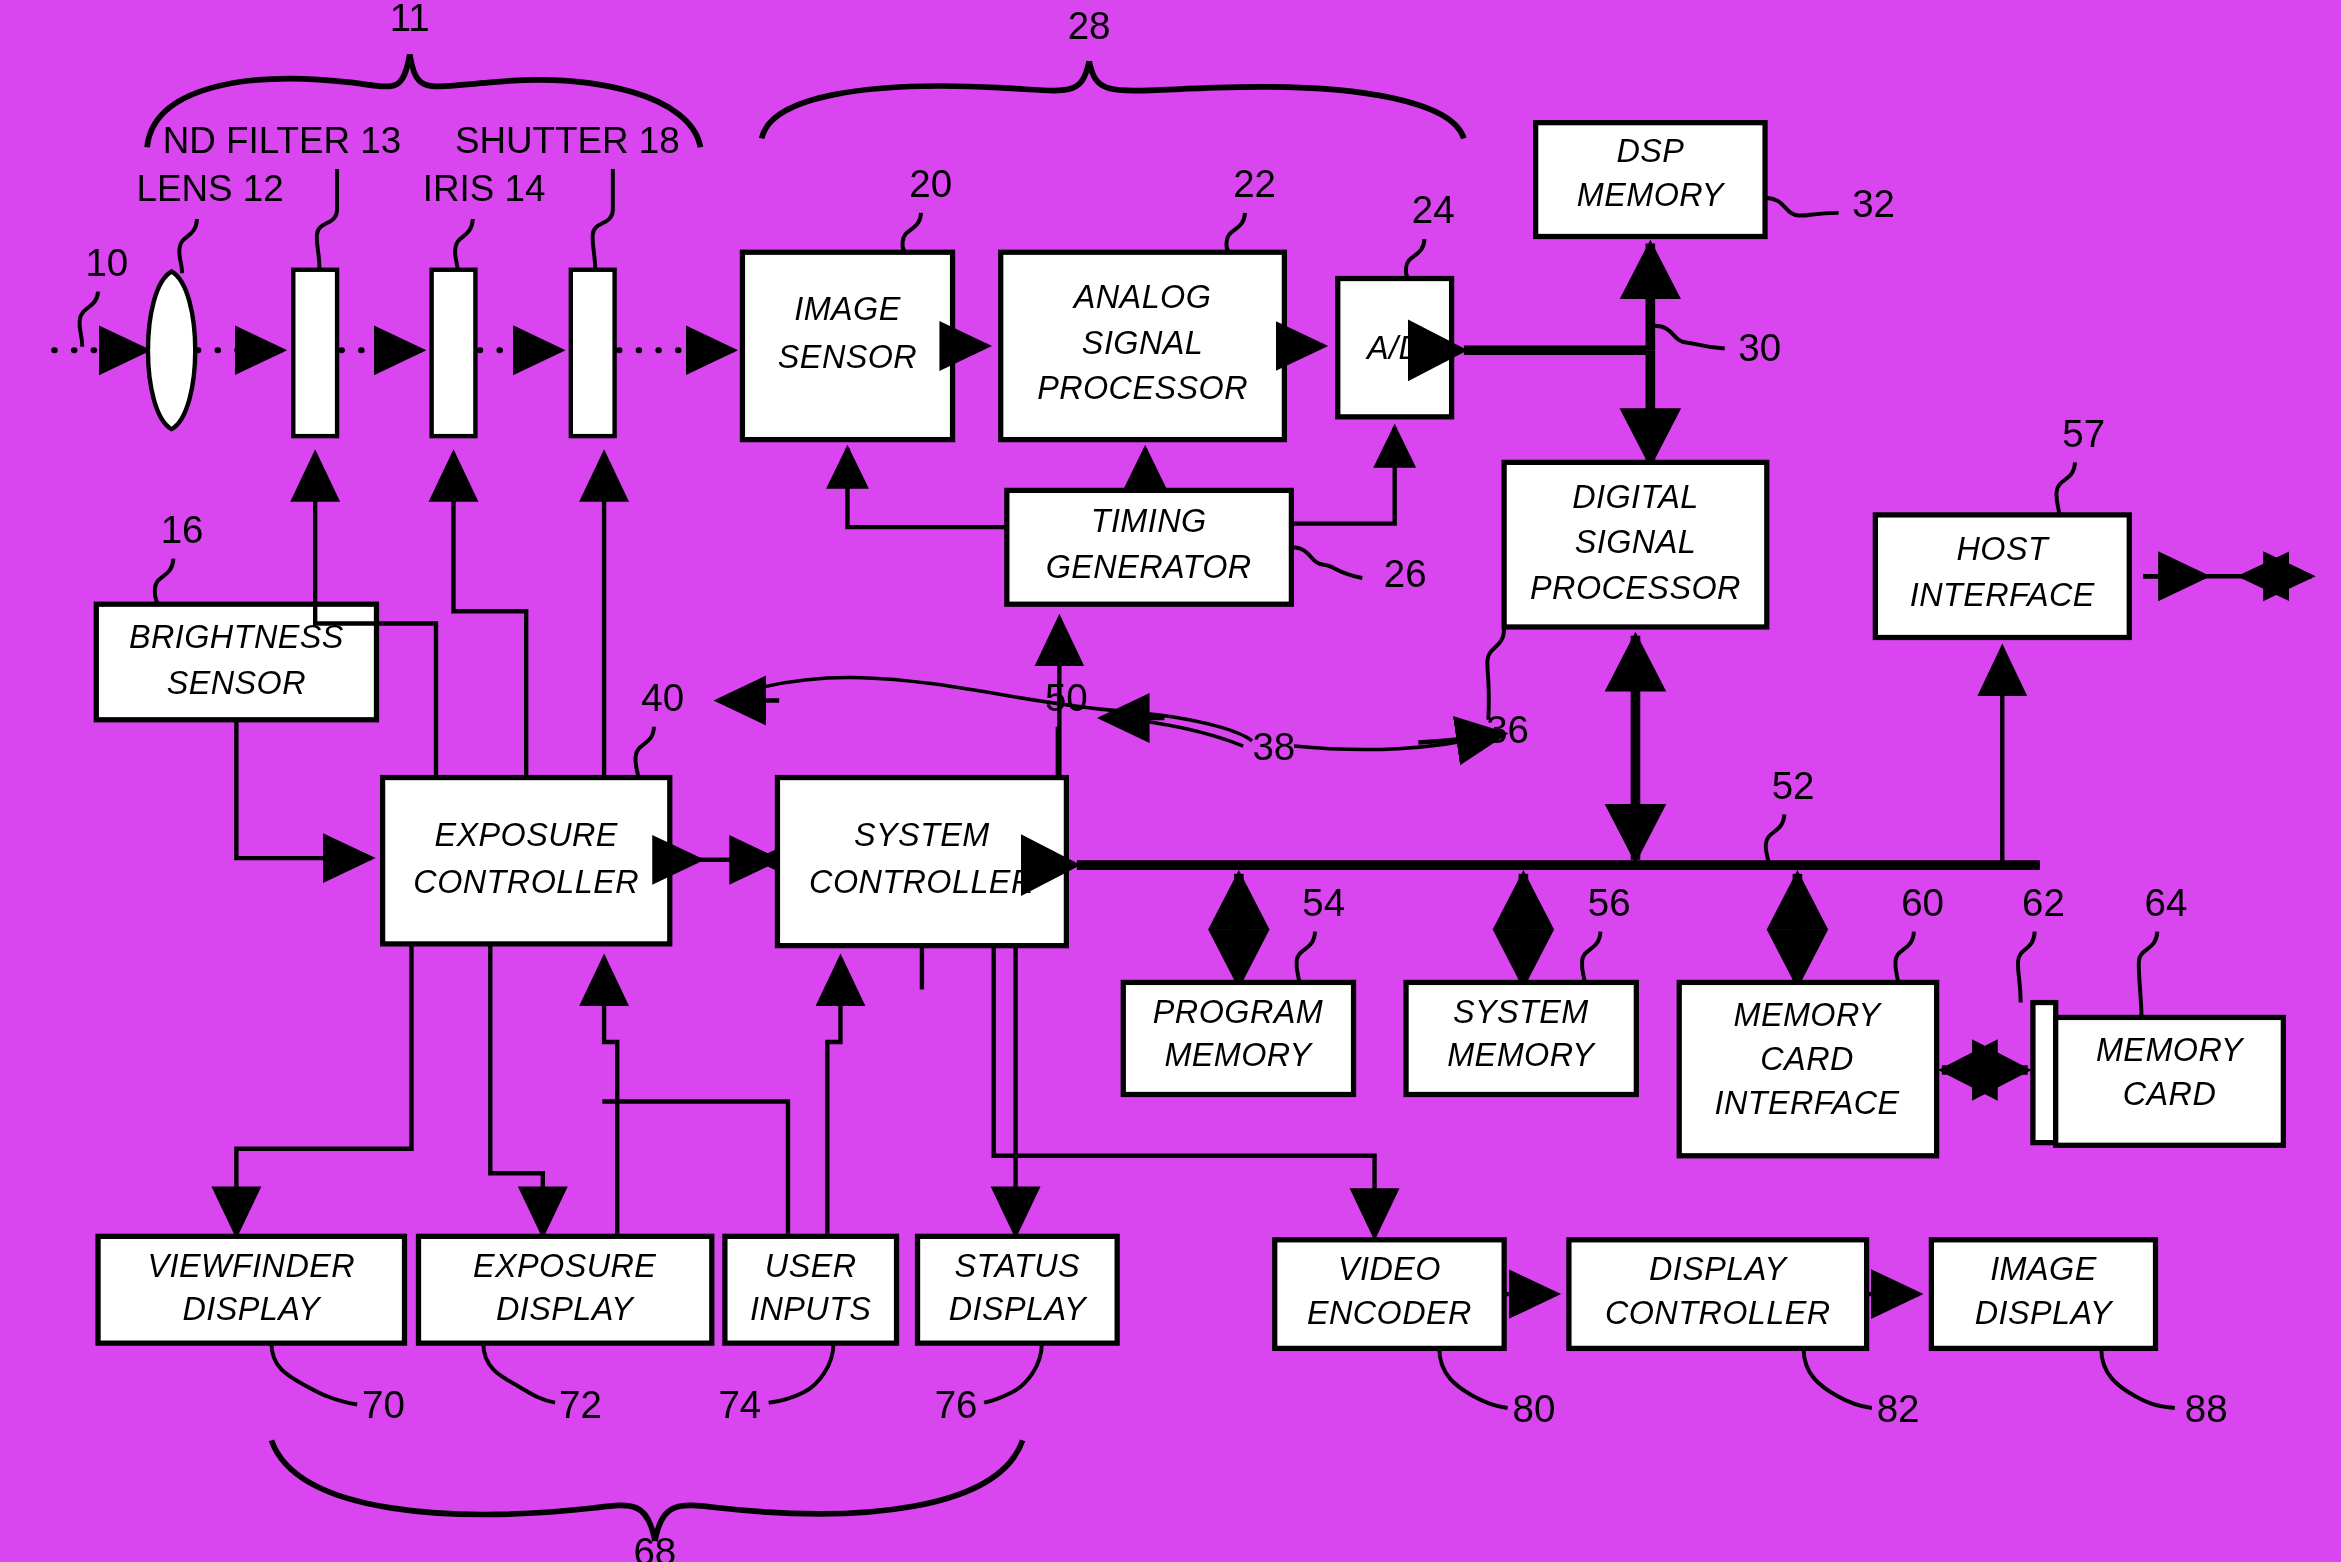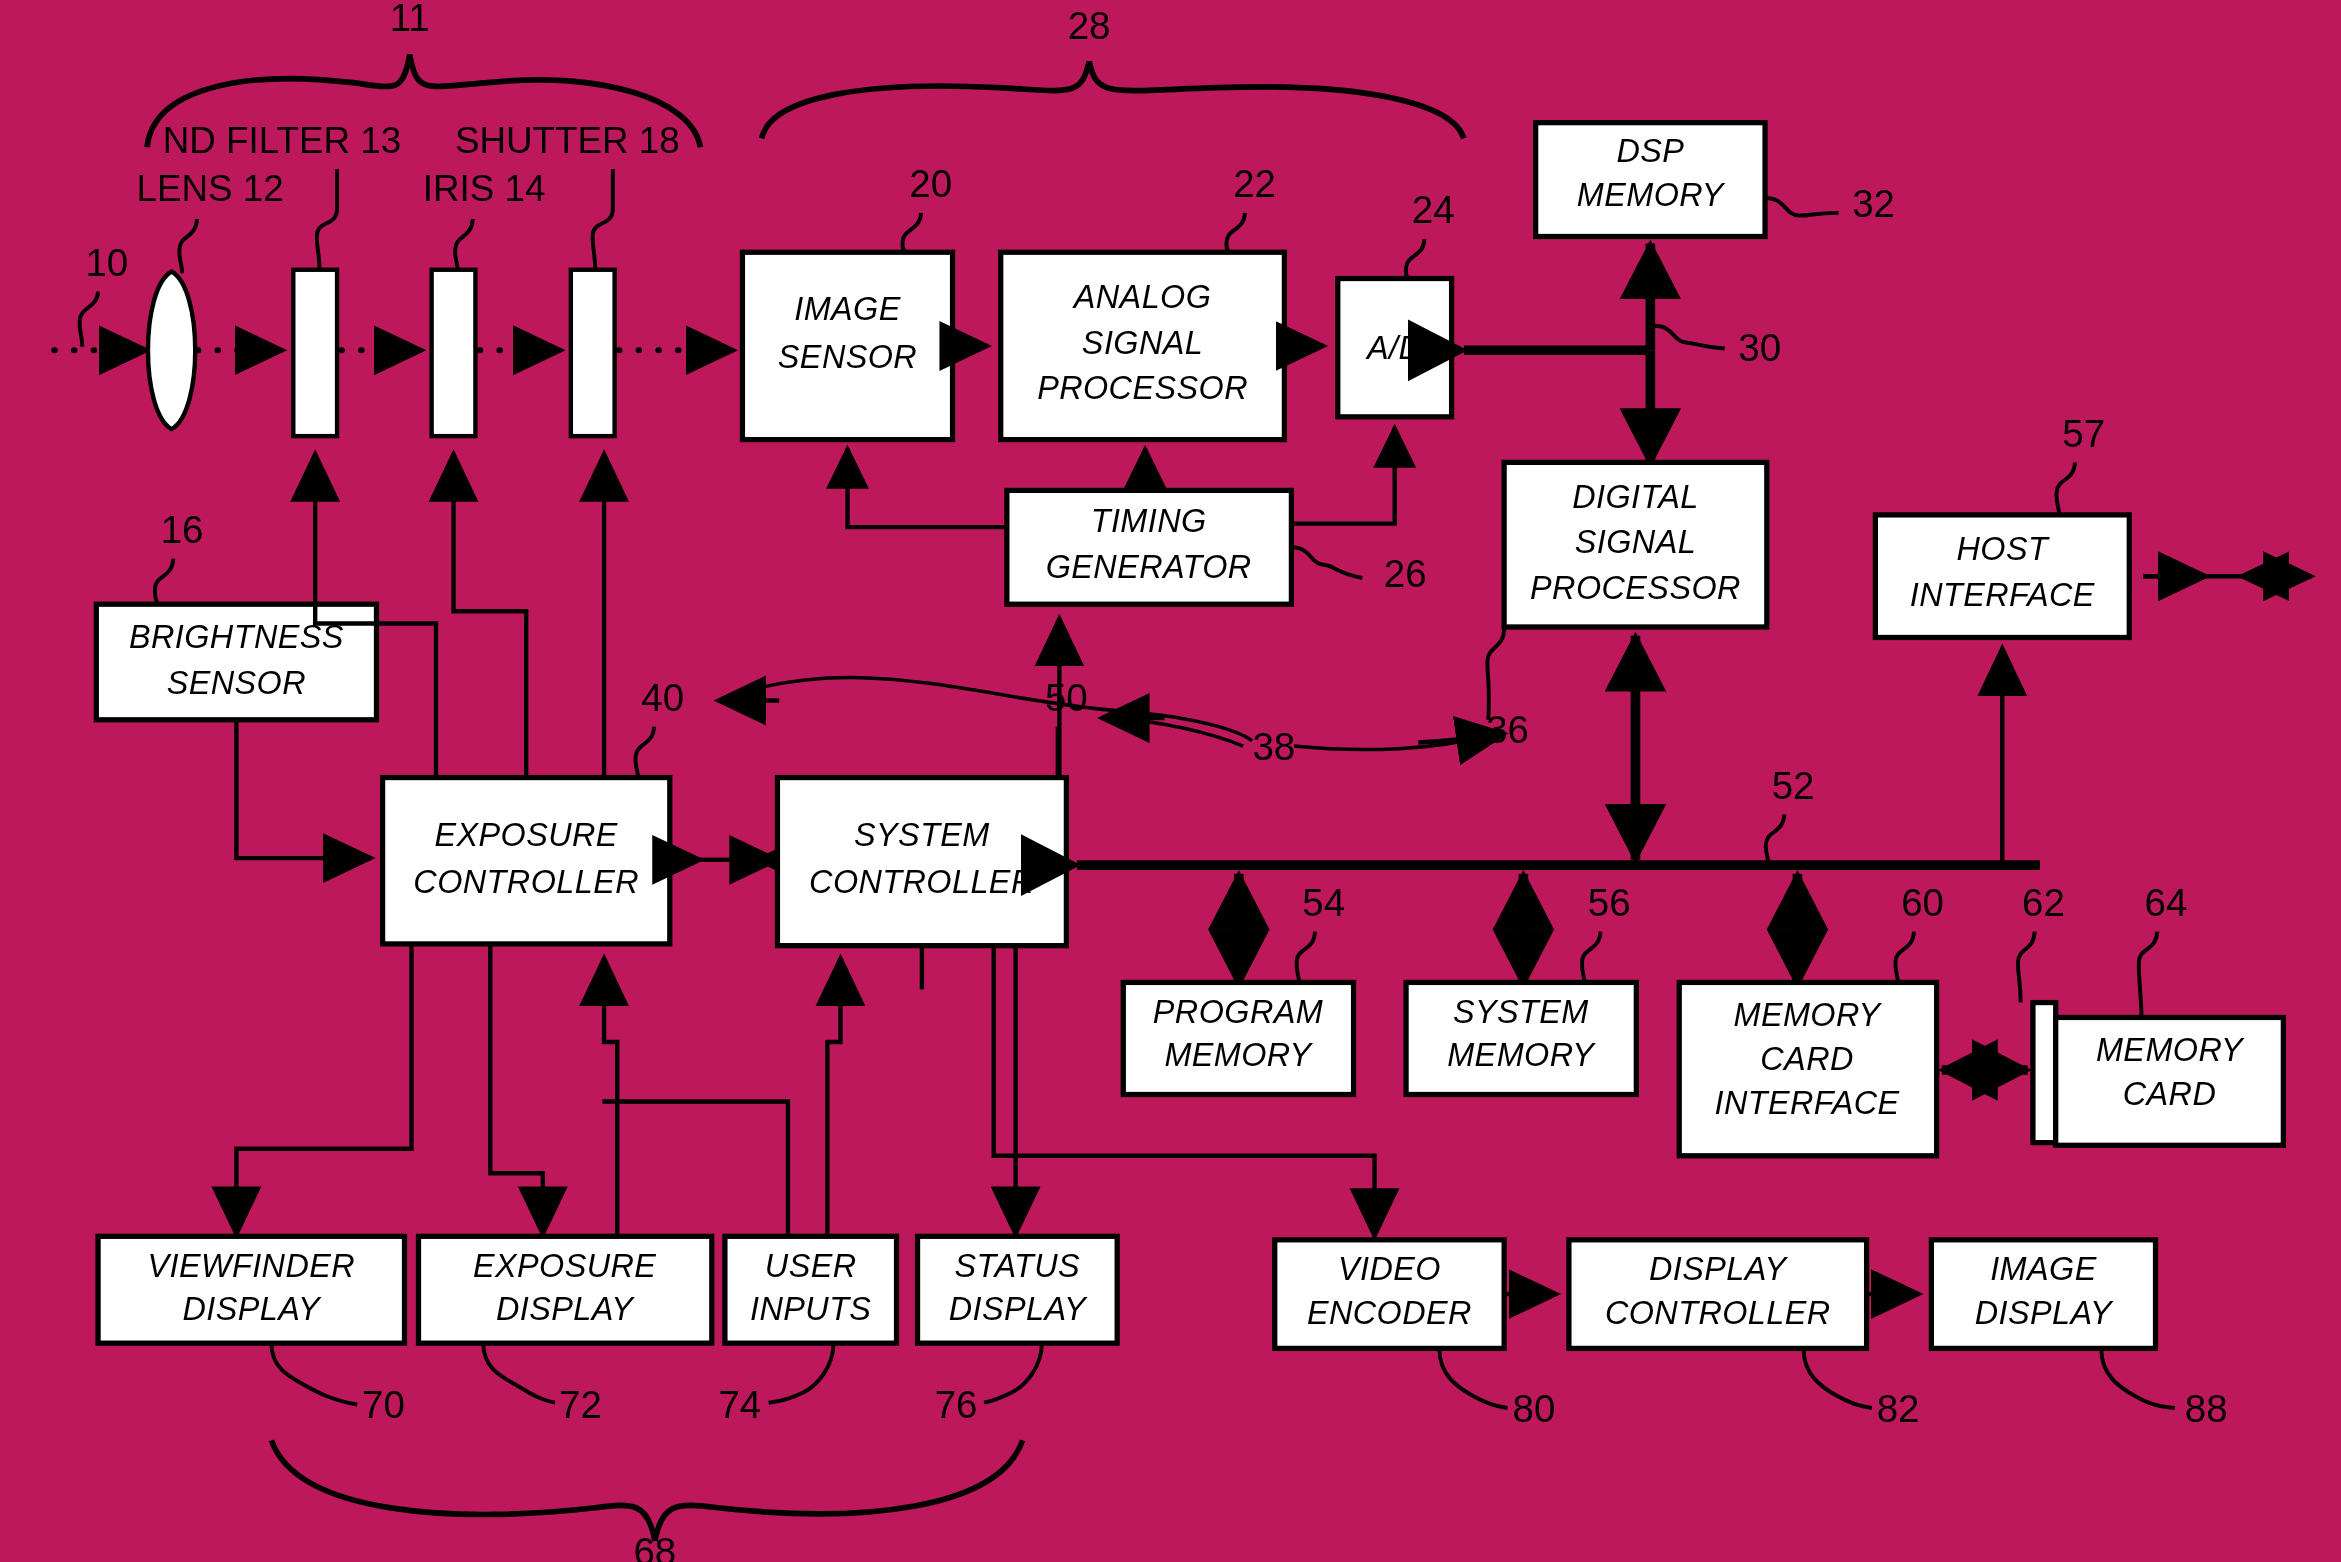--- a/index.html
+++ b/index.html
@@ -1,17 +1,17 @@
 <!DOCTYPE html>
 <html style="font-size:14px"><head>
 <meta charset="utf-8">
 <style>
   html,body{margin:0;padding:0;background:#fff;}
   body{width:2342px;height:1563px;font-family:"Liberation Sans",sans-serif;}
-  #stage{position:relative;width:2342px;height:1563px;background:#be185d;overflow:hidden;}
+  #stage{position:relative;width:2342px;height:1563px;background:#d946ef;overflow:hidden;}
   svg{position:absolute;left:0;top:0;width:2342px;height:1563px;}
   .bx{fill:#fff;stroke:#000;stroke-width:5;}
   .bx2{fill:#fff;stroke:#000;stroke-width:6;}
   .ln{stroke:#000;stroke-width:5;fill:none;}
   .lnthin{stroke:#000;stroke-width:4;fill:none;}
   .lnbus{stroke:#000;stroke-width:11;fill:none;}
   .lead{stroke:#000;stroke-width:4.5;fill:none;}
   .brace{stroke:#000;stroke-width:6.5;fill:none;}
   .dot{stroke:#000;stroke-width:7;stroke-linecap:round;stroke-dasharray:0.5 22;fill:none;}
   .btxt{font-family:"Liberation Sans",sans-serif;font-style:italic;font-size:37px;fill:#000;text-anchor:middle;letter-spacing:0.5px;}

